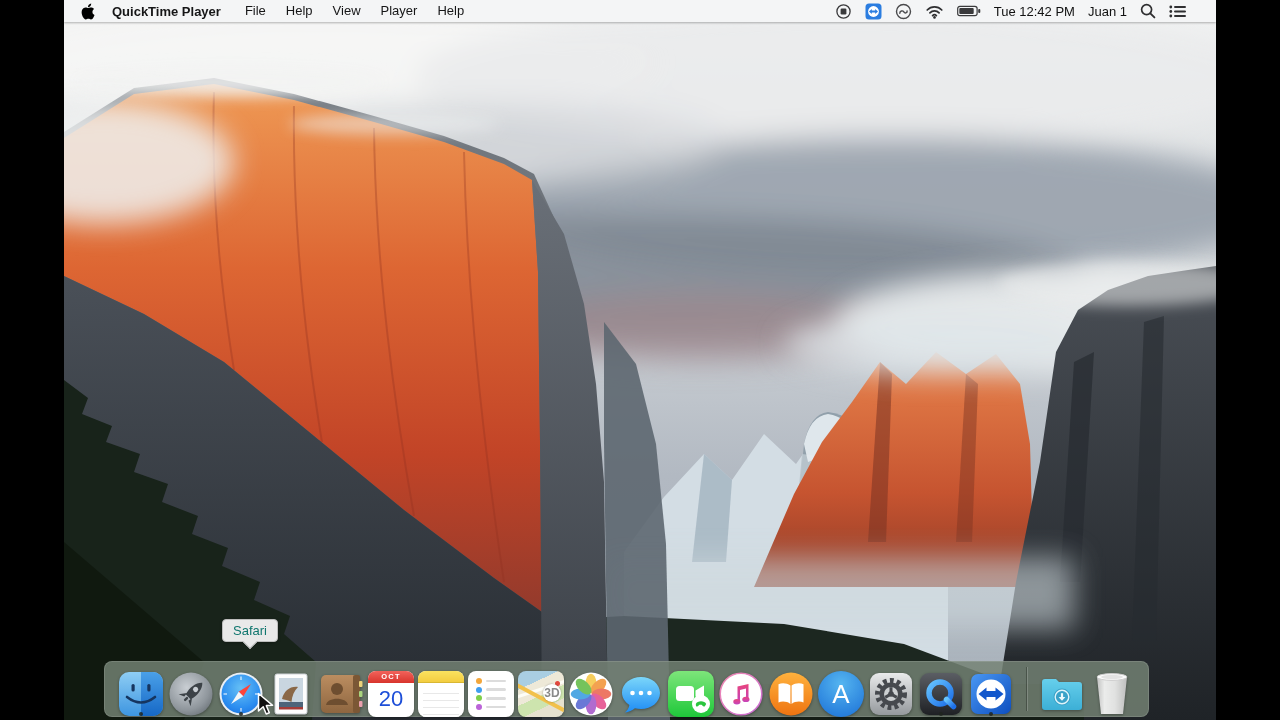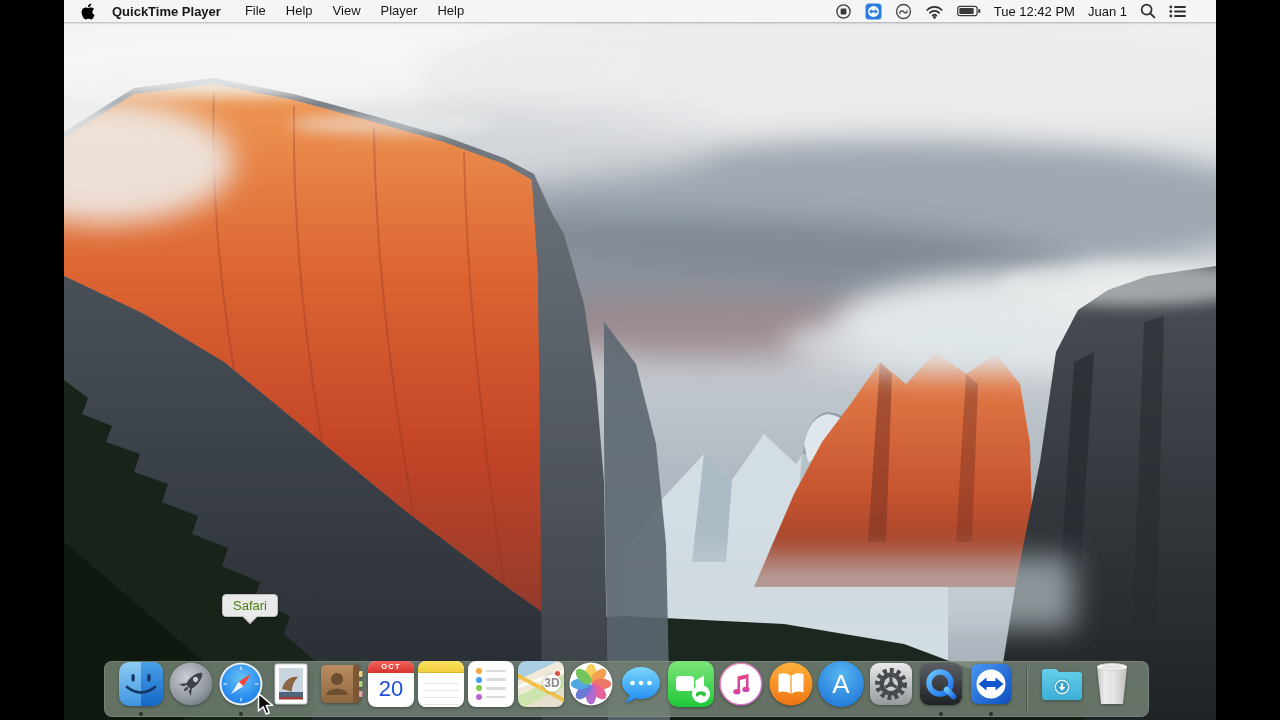--- a/index.html
+++ b/index.html
@@ -19,21 +19,21 @@
   .app-name{font-weight:700;padding-right:14px;}
   .menu-item{padding:4px 10px;line-height:22px;}
   .menu-right{margin-left:auto;display:flex;align-items:center;gap:13px;padding-right:29px;height:40px;justify-content:flex-end;}
   .mi{display:flex;align-items:center;height:22px;}
   .clock,.username{white-space:nowrap;color:#111;}
 
   
   .dock{position:absolute;left:40px;bottom:3px;height:56px;display:inline-flex;align-items:center;
     gap:4px;padding:0 14px;background:rgba(116,130,116,0.84);border-radius:8px;z-index:20;
     box-shadow:inset 0 0 0 1px rgba(255,255,255,0.12);}
-  .dock-item{position:relative;width:46px;height:56px;display:flex;align-items:flex-start;justify-content:center;}
+  .dock-item{position:relative;width:46px;height:56px;display:flex;align-items:flex-end;justify-content:center;}
   .dock-item > .glyph{width:46px;height:46px;filter:drop-shadow(0 1px 1.5px rgba(0,0,0,0.35));}
   .dock-item.running::after{content:"";position:absolute;bottom:1px;left:50%;margin-left:-2px;
     width:4px;height:4px;border-radius:50%;background:#20241f;opacity:.85;}
   .dock-sep{width:1px;height:44px;background:rgba(20,26,20,0.35);margin:0 8px;box-shadow:1px 0 0 rgba(255,255,255,0.18);}
 
   
   .icon-calendar{width:46px;height:46px;background:#fff;border-radius:8px;overflow:hidden;text-align:center;}
   .cal-top{height:12px;background:linear-gradient(#f2635b,#d8342c);color:#fff;font-size:7.5px;
     font-weight:bold;line-height:12px;letter-spacing:1.2px;}
   .cal-day{font-size:22px;color:#1d4ed8;line-height:32px;}
@@ -53,22 +53,22 @@
     box-shadow:0 0 2px rgba(0,0,0,.35);font-size:12px;font-weight:bold;color:#8a8a8a;
     display:flex;align-items:center;justify-content:center;}
   .maps-pin{position:absolute;right:4px;top:10px;width:5px;height:5px;border-radius:50%;background:#e3493e;}
   .icon-appstore{width:46px;height:46px;border-radius:50%;
     background:radial-gradient(circle at 50% 28%,#55b5f0,#1a6fd6);color:#fff;
     display:flex;align-items:center;justify-content:center;font-size:26px;line-height:46px;}
   .icon-facetime{width:46px;height:46px;border-radius:10px;background:linear-gradient(#7de57a,#1fc83a);position:relative;}
   .icon-facetime svg{position:absolute;left:0;top:0;}
 
   
-  .tooltip{position:absolute;left:158px;top:594px;z-index:25;background:#e9e9e9;border:1px solid #bdbdbd;
-    border-radius:4px;padding:3px 10px;font-size:13px;color:#4d7c0f;box-shadow:0 1px 3px rgba(0,0,0,0.25);}
+  .tooltip{position:absolute;left:158px;top:619px;z-index:25;background:#e9e9e9;border:1px solid #bdbdbd;
+    border-radius:4px;padding:3px 10px;font-size:13px;color:#0f766e;box-shadow:0 1px 3px rgba(0,0,0,0.25);}
   .tooltip::after{content:"";position:absolute;left:50%;bottom:-5.5px;margin-left:-5px;width:9px;height:9px;
     background:#e9e9e9;border-right:1px solid #bdbdbd;border-bottom:1px solid #bdbdbd;transform:rotate(45deg);}
 
   
   .cursor{position:absolute;left:193px;top:692px;z-index:40;}
 </style>
 </head>
 <body>
 
 <div class="stage">

